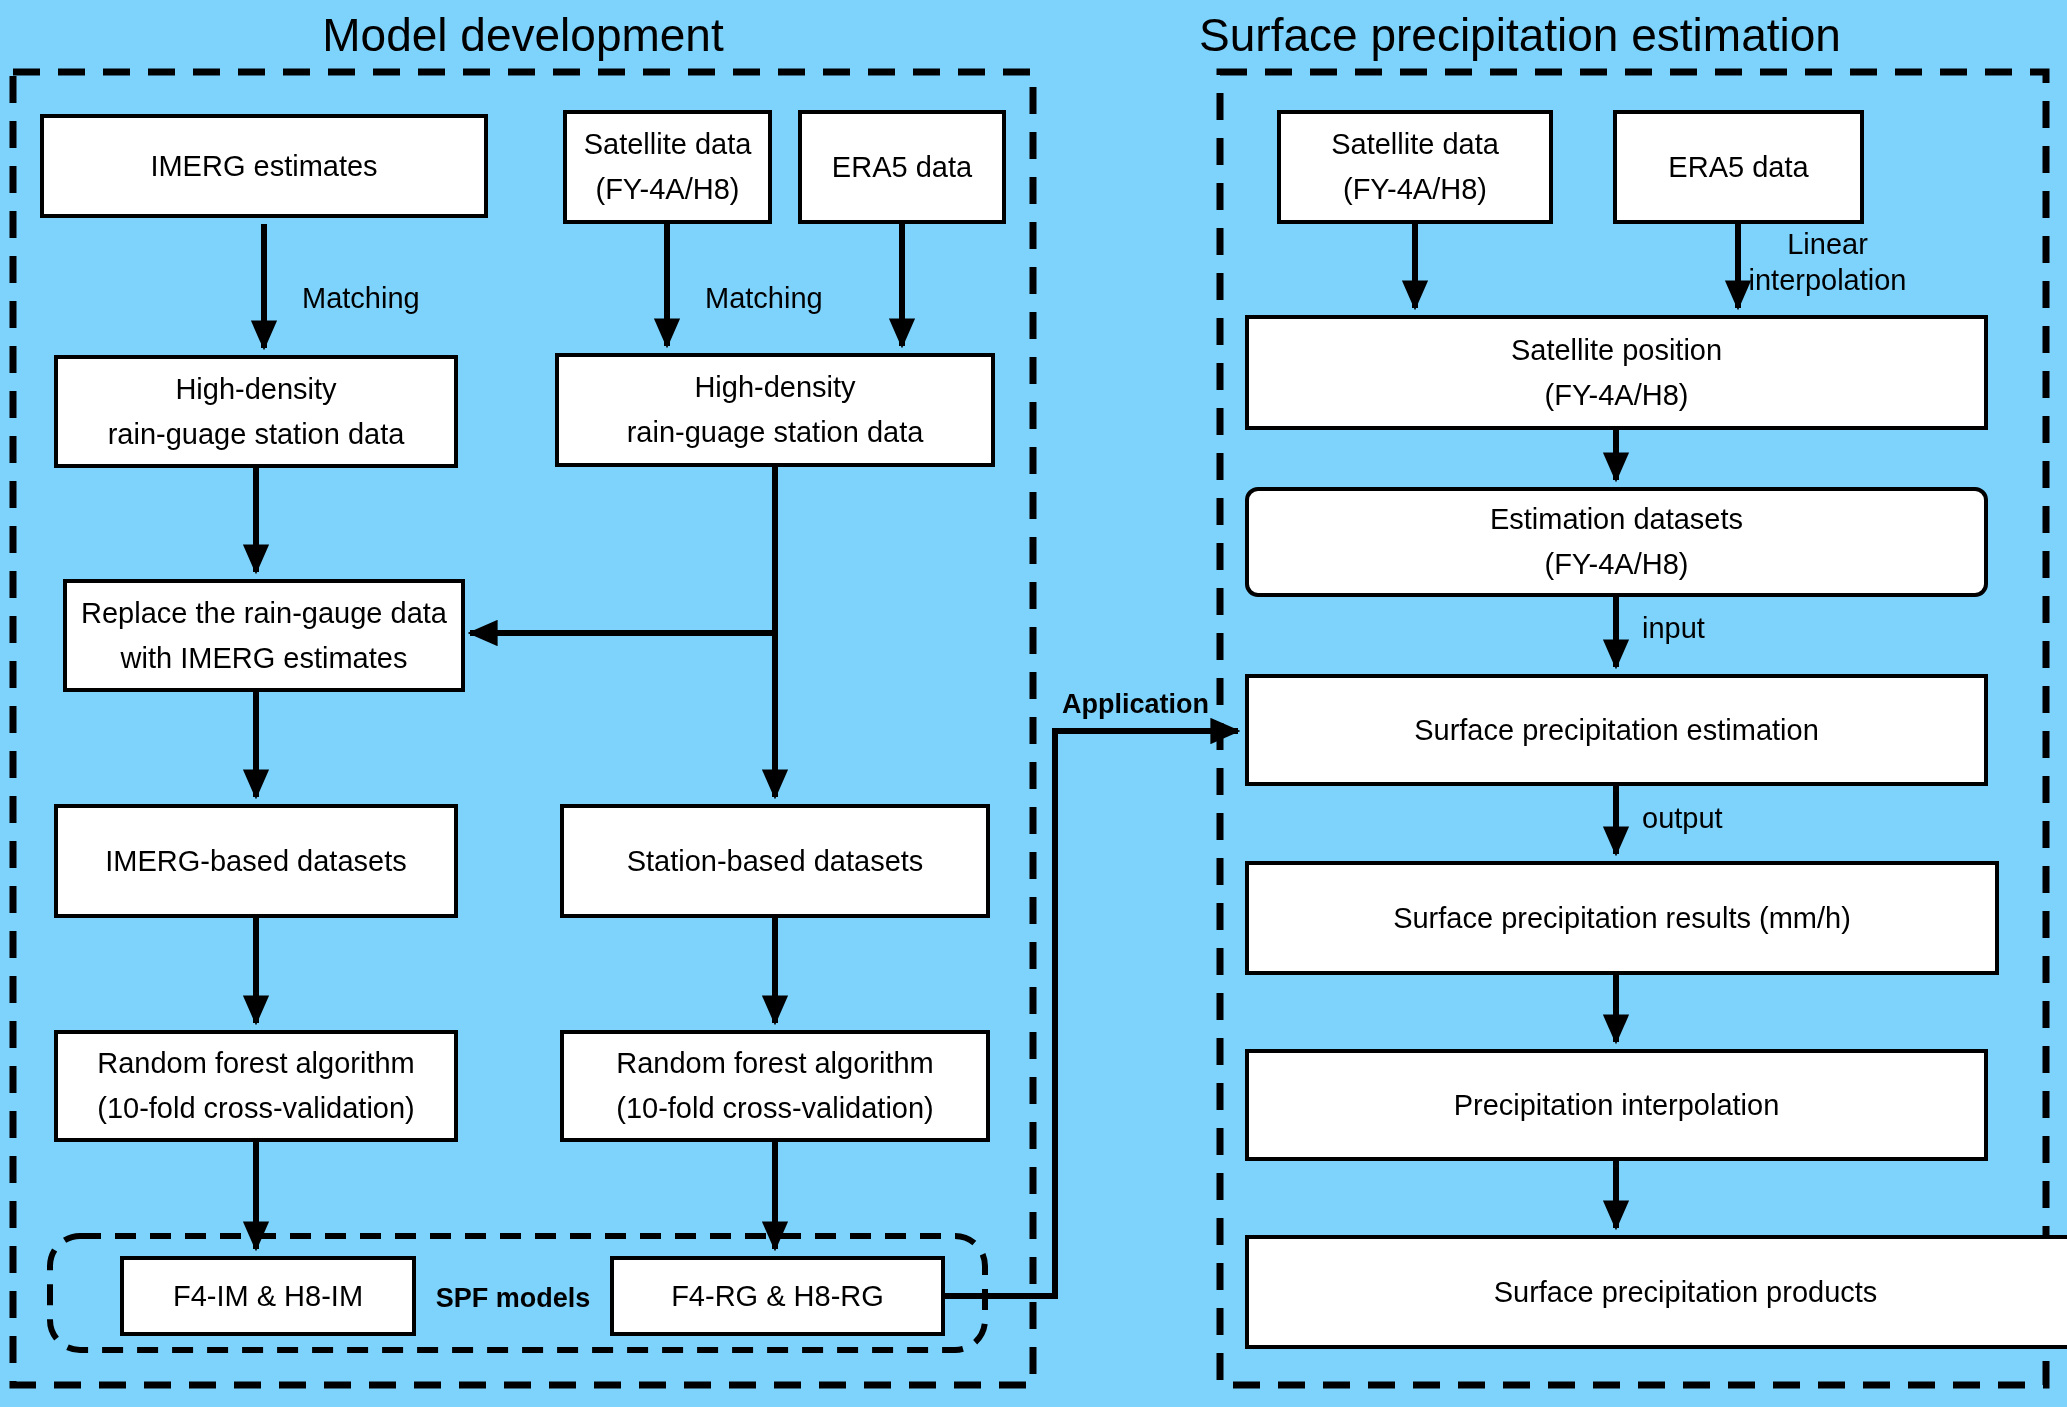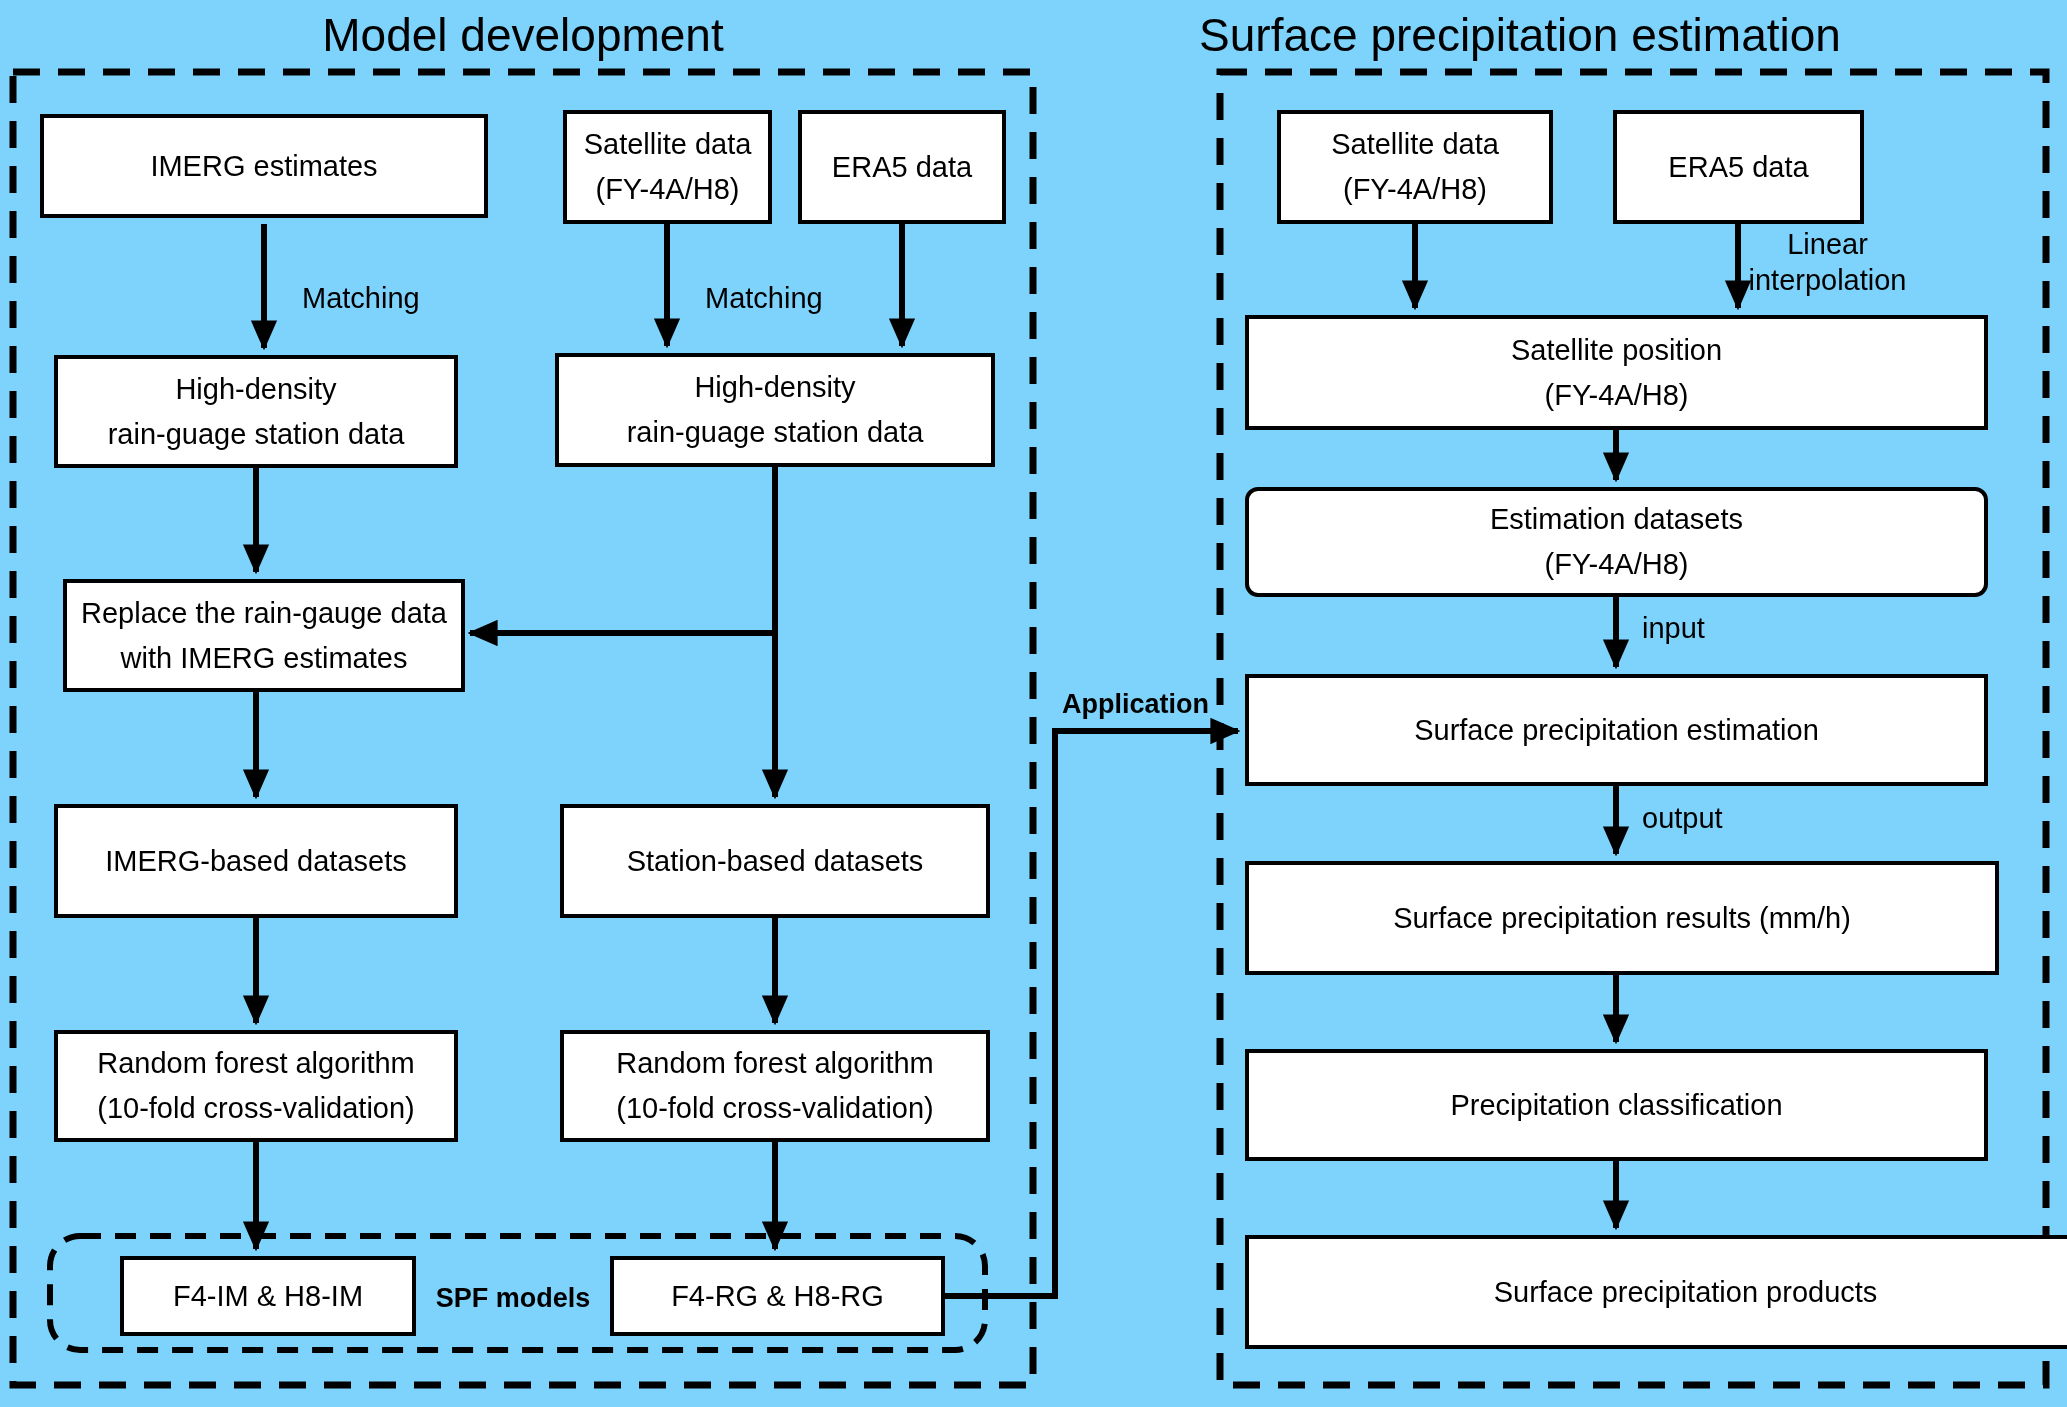--- a/index.html
+++ b/index.html
@@ -148,21 +148,21 @@
     <span>Estimation datasets
 (FY-4A/H8)</span>
   </div>
   <div class="node" style="left:1245px;top:674px;width:743px;height:112px;">
     <span>Surface precipitation estimation</span>
   </div>
   <div class="node" style="left:1245px;top:861px;width:754px;height:114px;">
     <span>Surface precipitation results (mm/h)</span>
   </div>
   <div class="node" style="left:1245px;top:1049px;width:743px;height:112px;">
-    <span>Precipitation classification</span>
+    <span>Precipitation interpolation</span>
   </div>
   <div class="node" style="left:1245px;top:1235px;width:881px;height:114px;">
     <span>Surface precipitation products</span>
   </div>
 
   <div class="flabel center" style="left:1745px;top:226px;width:165px;">Linear
 interpolation</div>
   <div class="flabel" style="left:1642px;top:610px;">input</div>
   <div class="flabel" style="left:1642px;top:800px;">output</div>
 

